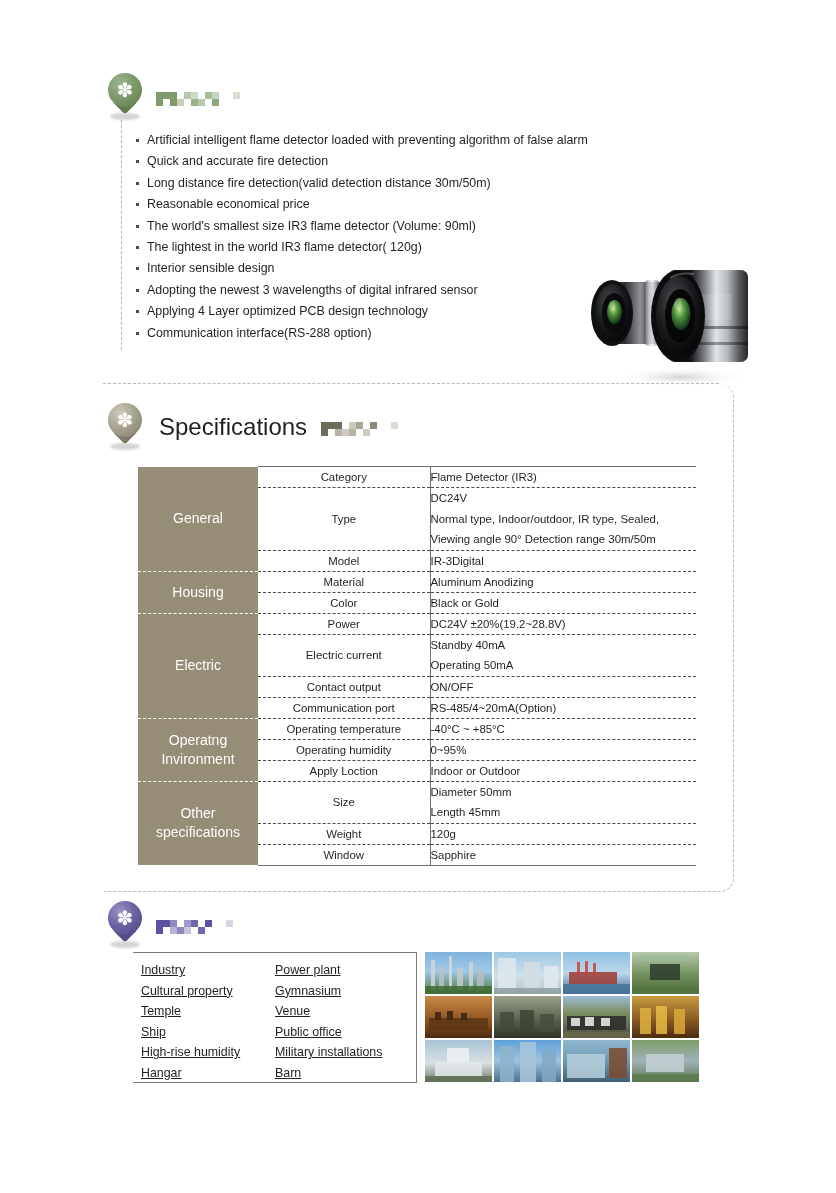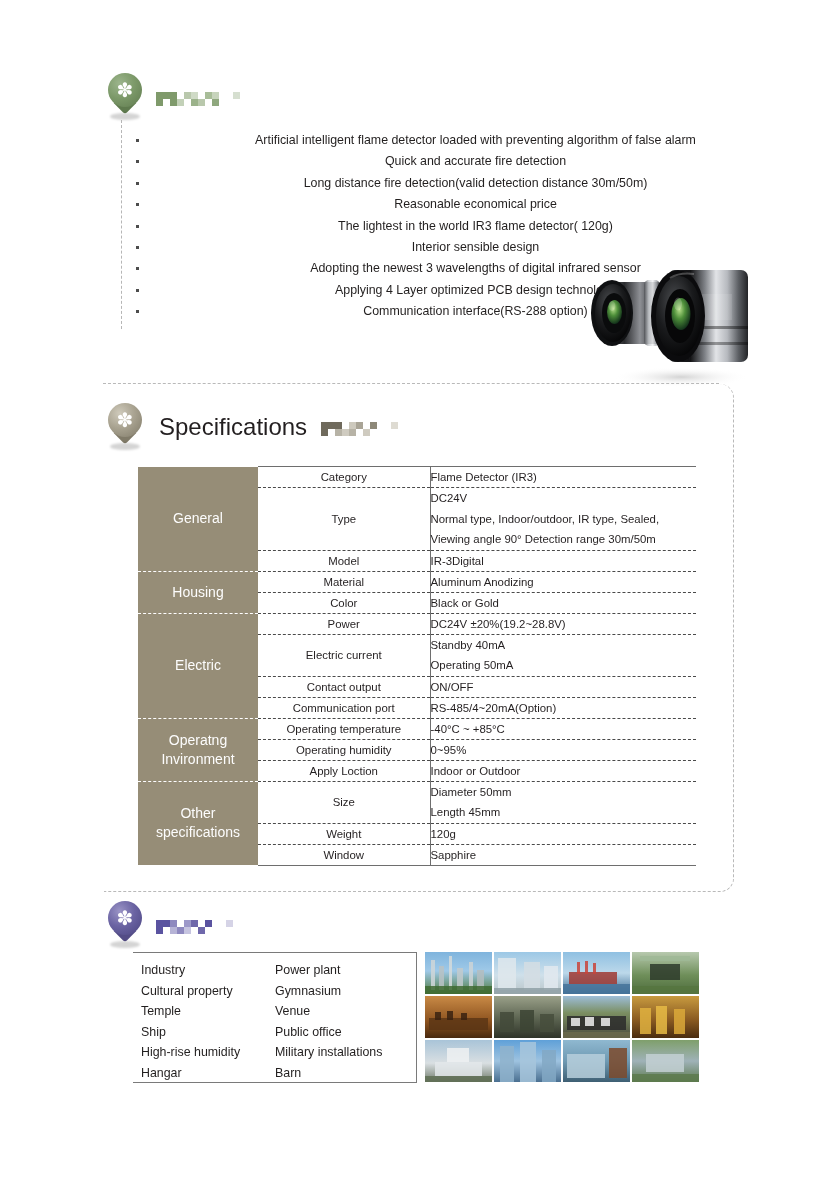--- a/index.html
+++ b/index.html
@@ -46,21 +46,21 @@
   .mosaic { margin-left:14px; margin-top:3px; line-height:0; }
   .mosaic span { display:inline-block; width:7px; height:7px; margin:0; }
 
   
   #sec-major { position:absolute; left:104px; top:70px; width:700px; }
   .feature-wrap { position:relative; margin-top:6px; }
   .vline {
     position:absolute; left:17px; top:-10px; bottom:-6px; width:0;
     border-left:1px dashed #b6b6b6;
   }
-  ul.features { list-style:none; margin:0; padding:0 0 0 32px;text-align:center; }
+  ul.features { list-style:none; margin:0; padding:0 0 0 32px; }
   ul.features li {
     position:relative; font-size:12.4px; line-height:21.4px;
     color:#221f1f; padding-left:11px; white-space:nowrap;
   }
   ul.features li:before {
     content:""; position:absolute; left:0; top:9px;
     width:3px; height:3px; background:#4d4d4d;
   }
   .product-img { position:absolute; right:32px; top:190px; width:186px; height:128px; }
 
@@ -106,21 +106,21 @@
   
   #sec-apply { position:absolute; left:104px; top:898px; width:700px; }
   #apply-body { position:absolute; left:133px; top:952px; width:572px; height:132px; }
   .loc-box {
     position:absolute; left:0; top:0; width:284px; height:131px;
     border-top:1px solid #7a7a7a; border-bottom:1px solid #7a7a7a;
     border-right:1px solid #7a7a7a;
     display:flex; padding:7px 0 0 8px;
   }
   .loc-col { width:134px; }
-  .loc-col div { font-size:12.4px; line-height:20.6px; color:#221f1f; white-space:nowrap; }
+  .loc-col div { font-size:12.4px; line-height:20.6px; color:#221f1f; white-space:nowrap;text-decoration:underline; }
   .photo-grid {
     position:absolute; left:292px; top:0;
     display:grid; grid-template-columns:repeat(4, 67px);
     grid-template-rows:repeat(3, 42px);
     gap:2px 2px;
   }
   .photo { width:67px; height:42px; background-size:cover; position:relative; overflow:hidden; }
 </style>
 </head>
 <body>
@@ -144,20 +144,21 @@
     </div>
   </div>
 
   <div class="feature-wrap">
     <div class="vline"></div>
     <ul class="features" id="feature-list">
         <li>Artificial intelligent flame detector loaded with preventing algorithm of false alarm</li>
         <li>Quick and accurate fire detection</li>
         <li>Long distance fire detection(valid detection distance 30m/50m)</li>
         <li>Reasonable economical price</li>
+        <li>The world's smallest size IR3 flame detector (Volume: 90ml)</li>
         <li>The lightest in the world IR3 flame detector( 120g)</li>
         <li>Interior sensible design</li>
         <li>Adopting the newest 3 wavelengths of digital infrared sensor</li>
         <li>Applying 4 Layer optimized PCB design technology</li>
         <li>Communication interface(RS-288 option)</li>
       </ul>
   </div>
 
   <svg class="product-img" viewBox="0 0 186 128">
     <defs>

